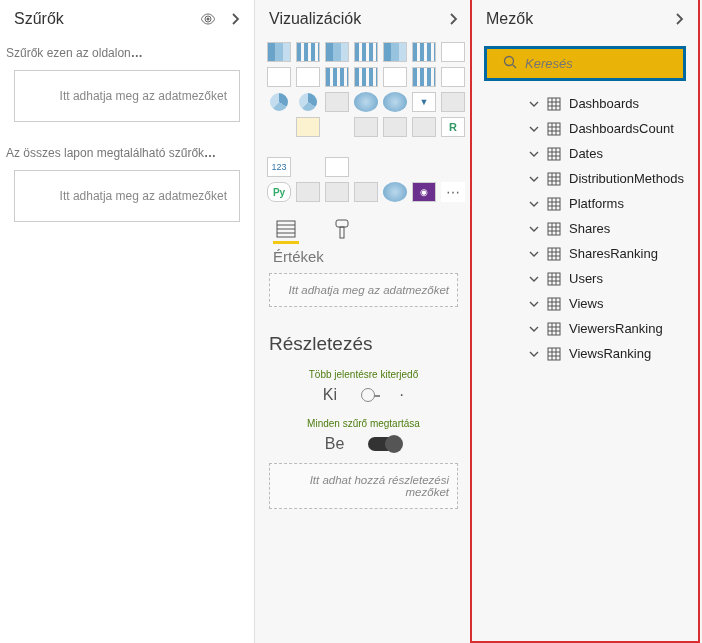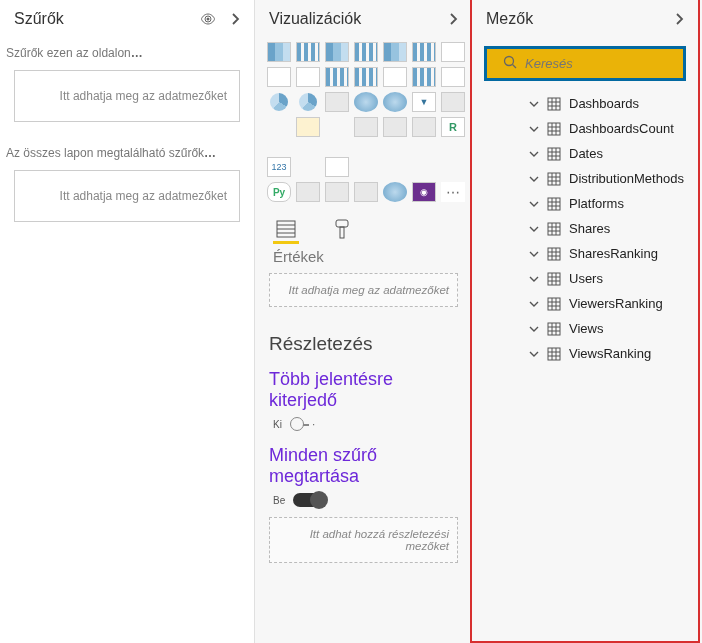--- a/index.html
+++ b/index.html
@@ -111,31 +111,33 @@
     padding: 4px 18px 4px 18px;
   }
 
   .subhead {
     font-size: 19px;
     color: #444;
     padding: 12px 14px 6px 14px;
   }
 
   .minor-label {
-    font-size: 18px;
-    color: #6d28d9;
+    font-size: 10px;
+    color: #4d7c0f;
     padding: 8px 14px 4px 14px;
+    text-align: center;
   }
   .toggle-row {
     display: flex;
     align-items: center;
-    gap: 8px;
+    gap: 24px;
     padding: 2px 18px 6px 18px;
-    font-size: 10px;
+    font-size: 16px;
     color: #555;
+    justify-content: center;
   }
   .toggle-off { width:14px; height:14px; border:1.5px solid #888; border-radius:50%; position:relative; }
   .toggle-off::after { content:''; position:absolute; left:12px; top:6px; width:6px; height:1.5px; background:#888; }
   .dot-sep { color:#555; }
   .toggle-switch {
     width: 34px; height: 14px; background:#333; border-radius:7px; position:relative;
   }
   .toggle-switch::after {
     content:''; position:absolute; right:-1px; top:-2px; width:18px; height:18px;
     background:#555; border-radius:50%;
@@ -487,51 +489,51 @@
           </span>
           <span class="table-icon">
             <svg width="14" height="14" viewBox="0 0 14 14">
               <rect x="1" y="1" width="12" height="12" fill="none" stroke="#555" stroke-width="1"></rect>
               <line x1="1" y1="5" x2="13" y2="5" stroke="#555"></line>
               <line x1="1" y1="9" x2="13" y2="9" stroke="#555"></line>
               <line x1="5" y1="1" x2="5" y2="13" stroke="#555"></line>
               <line x1="9" y1="1" x2="9" y2="13" stroke="#555"></line>
             </svg>
           </span>
+          <span>Views</span>
+        </div>
+        <div class="field-item">
+          <span class="chev-down">
+            <svg width="10" height="10" viewBox="0 0 10 10">
+              <path d="M1 3l4 4 4-4" fill="none" stroke="#555" stroke-width="1.4"></path>
+            </svg>
+          </span>
+          <span class="table-icon">
+            <svg width="14" height="14" viewBox="0 0 14 14">
+              <rect x="1" y="1" width="12" height="12" fill="none" stroke="#555" stroke-width="1"></rect>
+              <line x1="1" y1="5" x2="13" y2="5" stroke="#555"></line>
+              <line x1="1" y1="9" x2="13" y2="9" stroke="#555"></line>
+              <line x1="5" y1="1" x2="5" y2="13" stroke="#555"></line>
+              <line x1="9" y1="1" x2="9" y2="13" stroke="#555"></line>
+            </svg>
+          </span>
           <span>ViewersRanking</span>
         </div>
         <div class="field-item">
           <span class="chev-down">
             <svg width="10" height="10" viewBox="0 0 10 10">
               <path d="M1 3l4 4 4-4" fill="none" stroke="#555" stroke-width="1.4"></path>
             </svg>
           </span>
           <span class="table-icon">
             <svg width="14" height="14" viewBox="0 0 14 14">
               <rect x="1" y="1" width="12" height="12" fill="none" stroke="#555" stroke-width="1"></rect>
               <line x1="1" y1="5" x2="13" y2="5" stroke="#555"></line>
               <line x1="1" y1="9" x2="13" y2="9" stroke="#555"></line>
               <line x1="5" y1="1" x2="5" y2="13" stroke="#555"></line>
               <line x1="9" y1="1" x2="9" y2="13" stroke="#555"></line>
             </svg>
           </span>
-          <span>Views</span>
-        </div>
-        <div class="field-item">
-          <span class="chev-down">
-            <svg width="10" height="10" viewBox="0 0 10 10">
-              <path d="M1 3l4 4 4-4" fill="none" stroke="#555" stroke-width="1.4"></path>
-            </svg>
-          </span>
-          <span class="table-icon">
-            <svg width="14" height="14" viewBox="0 0 14 14">
-              <rect x="1" y="1" width="12" height="12" fill="none" stroke="#555" stroke-width="1"></rect>
-              <line x1="1" y1="5" x2="13" y2="5" stroke="#555"></line>
-              <line x1="1" y1="9" x2="13" y2="9" stroke="#555"></line>
-              <line x1="5" y1="1" x2="5" y2="13" stroke="#555"></line>
-              <line x1="9" y1="1" x2="9" y2="13" stroke="#555"></line>
-            </svg>
-          </span>
           <span>ViewsRanking</span>
         </div>
       </div>
   </div>
 </div>
 
 </body></html>

